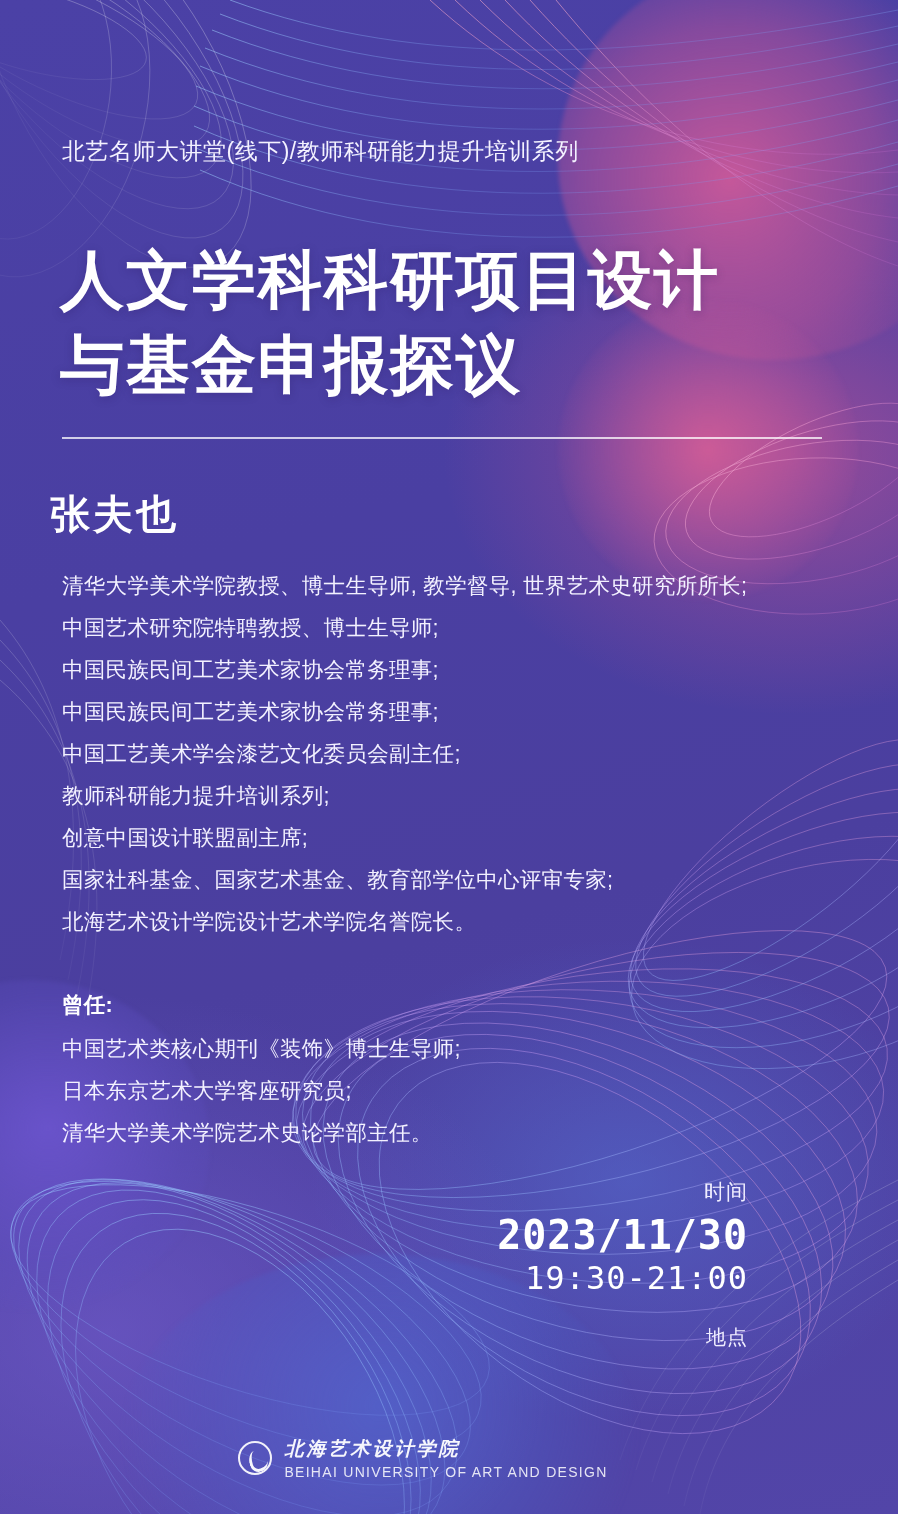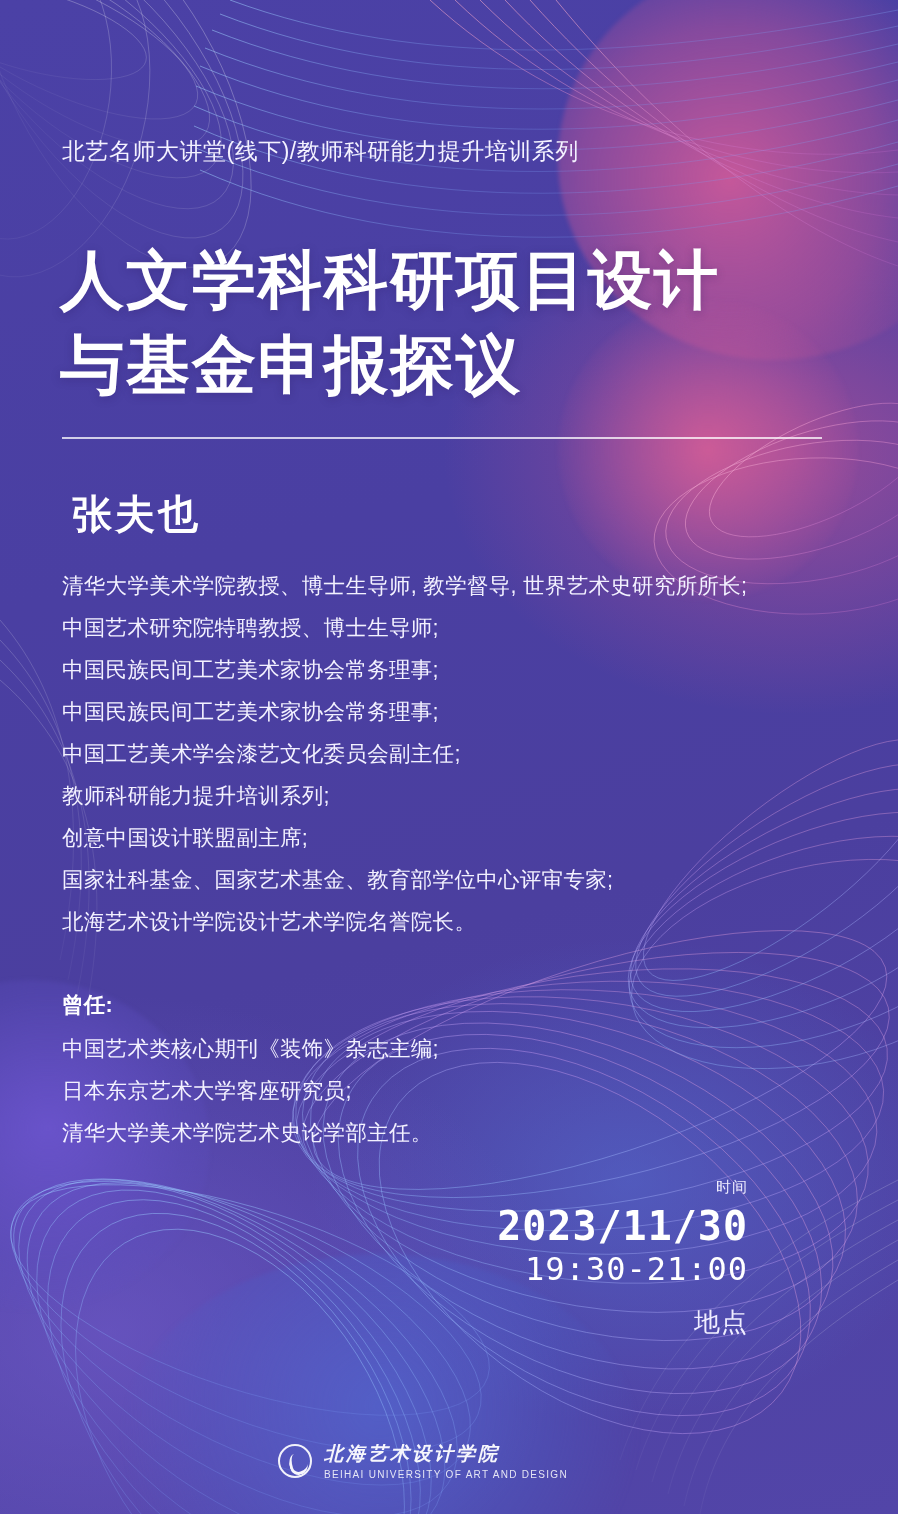--- a/index.html
+++ b/index.html
@@ -85,21 +85,21 @@
   .rule {
     position: absolute;
     left: 62px;
     top: 437px;
     width: 760px;
     height: 2px;
     background: rgba(255, 255, 255, 0.75);
   }
   .speaker {
     position: absolute;
-    left: 72px;
+    left: 50px;
     top: 487px;
     font-size: 40px;
     font-weight: bold;
     letter-spacing: 3px;
     color: #ffffff;
   }
   .bio {
     position: absolute;
     left: 62px;
     top: 565px;
@@ -127,45 +127,45 @@
   }
   .former div { white-space: nowrap; }
   .meta {
     position: absolute;
     right: 62px;
     top: 1178px;
     width: 500px;
     text-align: right;
   }
   .meta-label {
-    font-size: 15px;
+    font-size: 21px;
     color: #f0eeff;
     letter-spacing: 1px;
   }
   .meta-date {
     font-family: "DejaVu Sans Mono", monospace;
     font-size: 40px;
     font-weight: bold;
     color: #ffffff;
     letter-spacing: 1px;
     line-height: 1.15;
     margin-top: 6px;
   }
   .meta-time {
     font-family: "DejaVu Sans Mono", monospace;
     font-size: 32px;
     color: #ffffff;
     letter-spacing: 1px;
     line-height: 1.25;
   }
   .meta-label-2 {
-    font-size: 26px;
+    font-size: 20px;
     color: #f0eeff;
     letter-spacing: 1px;
-    margin-top: 16px;
+    margin-top: 26px;
   }
   .meta-venue {
     font-size: 25px;
     color: #ffffff;
     letter-spacing: 0.5px;
     margin-top: 8px;
   }
   .logo-wrap {
     position: absolute;
     left: 0;
@@ -197,21 +197,21 @@
   }
   .logo-text { text-align: left; }
   .logo-cn {
     font-size: 19px;
     font-weight: bold;
     letter-spacing: 3px;
     color: rgba(255,255,255,0.95);
     font-style: italic;
   }
   .logo-en {
-    font-size: 10px;
+    font-size: 14px;
     letter-spacing: 1.3px;
     color: rgba(255,255,255,0.85);
     margin-top: 2px;
   }
 </style>
 </head>
 <body>
 
 <div id="poster">
 
@@ -355,21 +355,21 @@
       <div>中国民族民间工艺美术家协会常务理事;</div>
       <div>中国工艺美术学会漆艺文化委员会副主任;</div>
       <div>教师科研能力提升培训系列;</div>
       <div>创意中国设计联盟副主席;</div>
       <div>国家社科基金、国家艺术基金、教育部学位中心评审专家;</div>
       <div>北海艺术设计学院设计艺术学院名誉院长。</div>
     </div>
 
     <div class="former">
       <div class="former-head">曾任:</div>
-      <div>中国艺术类核心期刊《装饰》杂志主编;</div>
+      <div>中国艺术类核心期刊《装饰》博士生导师;</div>
       <div>日本东京艺术大学客座研究员;</div>
       <div>清华大学美术学院艺术史论学部主任。</div>
     </div>
 
     <div class="meta">
       <div class="meta-label">时间</div>
       <div class="meta-date">2023/11/30</div>
       <div class="meta-time">19:30-21:00</div>
       <div class="meta-label-2">地点</div>
     </div>

